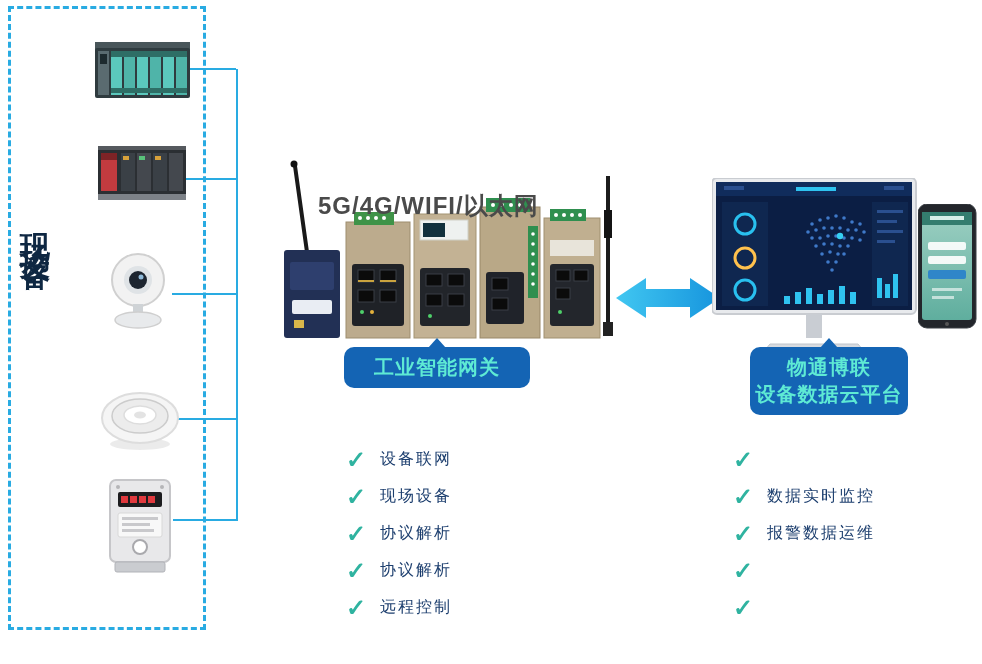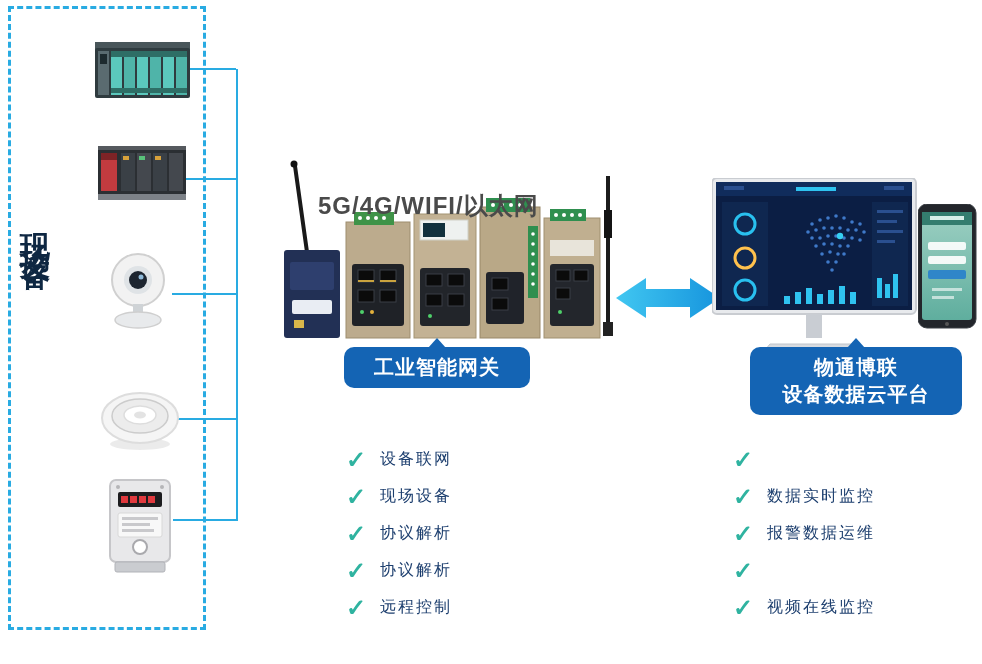--- a/index.html
+++ b/index.html
@@ -19,31 +19,31 @@
   }
   .img { position:absolute; }
   .line { position:absolute; background:#29abe2; }
   .conn-title {
     position:absolute; left:318px; top:170px;
     font-size:24px; font-weight:600; color:#4a4a4a; letter-spacing:1px;
     z-index:3;
     margin-top:20px;
   }
   .bubble {
-    position:absolute; background:#1464b4; color:#ffffff; text-align:center;
+    position:absolute; background:#1464b4; color:#5eead4; text-align:center;
     border-radius:10px; padding:7px 4px; font-size:20px; font-weight:700;
     line-height:27px; letter-spacing:1px; z-index:4;
   }
   .bubble::before {
     content:""; position:absolute; top:-9px; left:50%; margin-left:-9px;
     width:0; height:0; border-left:9px solid transparent;
     border-right:9px solid transparent; border-bottom:10px solid #1464b4;
   }
   .bubble-left  { left:344px; top:347px; width:186px; }
-  .bubble-right { left:750px; top:347px; width:212px; }
+  .bubble-right { left:750px; top:347px; width:158px; }
   .features { position:absolute; z-index:4; }
   .features-left  { left:346px; top:441px; }
   .features-right { left:733px; top:441px; }
   .feat-row { display:flex; align-items:center; height:37px; }
   .check {
     color:#2fb3a0; font-size:24px; font-weight:700; width:34px;
     display:inline-block;
   }
   .feat-label {
     font-size:16px; color:#1c3e6e; font-weight:500; letter-spacing:2px;
@@ -345,17 +345,16 @@
     </div>
     <div class="feat-row">
       <span class="check">✓</span>
       <span class="feat-label">报警数据运维</span>
     </div>
     <div class="feat-row">
       <span class="check">✓</span>
     </div>
     <div class="feat-row">
       <span class="check">✓</span>
-      <span class="feat-label">视频在线监控</span>
     </div>
   </div>
 
 </div>
 
 </body></html>

